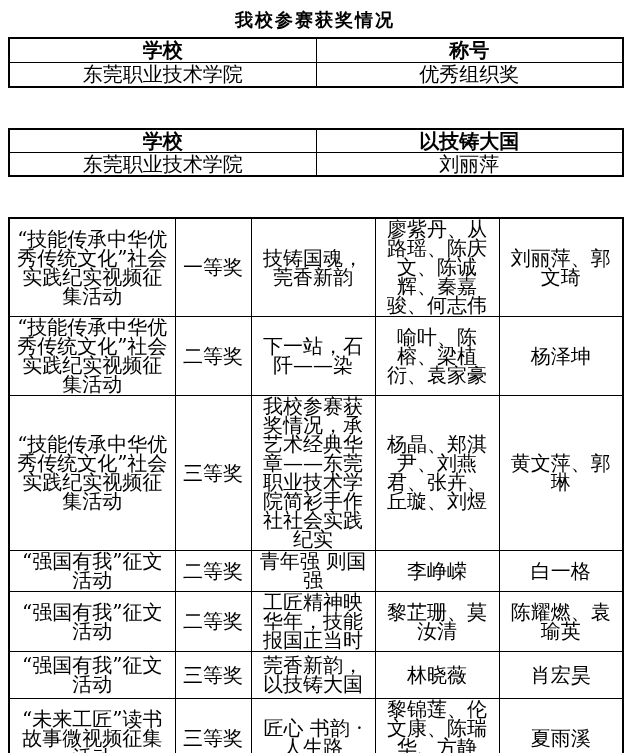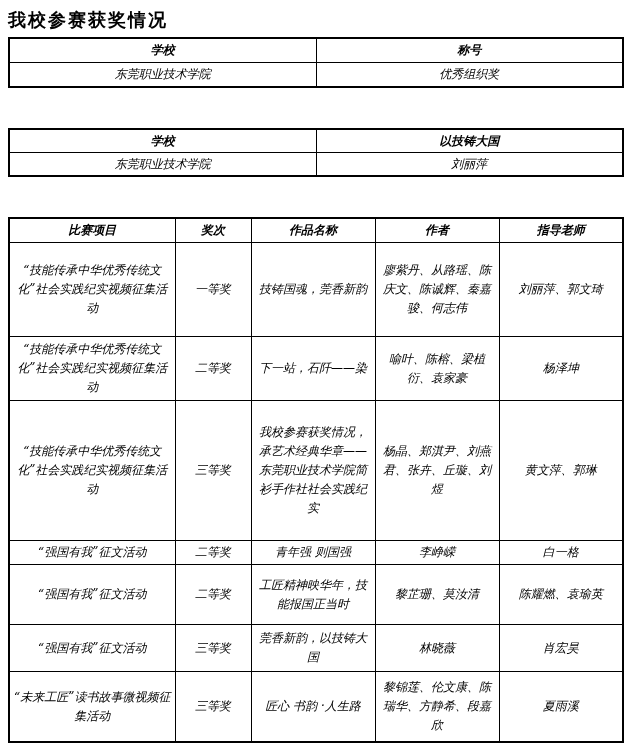--- a/index.html
+++ b/index.html
@@ -11,41 +11,40 @@
     font-family:"DejaVu Serif","Liberation Serif",serif;
     color:#000000;
   }
   .page{
     padding:6px 8px 0 8px;
     box-sizing:border-box;
   }
   .doc-title{
     font-size:18px;
     font-weight:bold;
-    text-align:left;
+    text-align:center;
     margin:2px 0 5px 0;
     letter-spacing:2px;
     line-height:24px;
   }
   table{
     border-collapse:collapse;
     width:614px;
     table-layout:fixed;
     border:2px solid #000000;
   }
   th,td{
     border:1px solid #000000;
-    font-size:12px;
+    font-size:20px;
     text-align:center;
     vertical-align:middle;
     padding:1px 3px;
     line-height:19px;
     word-break:break-all;
     overflow:hidden;
-    font-style:italic;
   }
   th{font-weight:bold;}
   .tbl-award{margin-bottom:40px;}
   .tbl-teacher{margin-bottom:40px;}
   .tbl-award th,.tbl-award td{height:21px;}
   .tbl-teacher th,.tbl-teacher td{height:20px;}
   .tbl-results th{height:21px;}
   .row-h95 td{height:91px;}
   .row-h65 td{height:61px;}
   .row-h141 td{height:137px;}
@@ -99,27 +98,20 @@
 
   <table class="tbl-results">
     <colgroup>
       <col style="width:166px">
         <col style="width:76px">
         <col style="width:124px">
         <col style="width:124px">
         <col style="width:124px">
     </colgroup>
     <tbody>
-        <tr>
-      <th>比赛项目</th>
-      <th>奖次</th>
-      <th>作品名称</th>
-      <th>作者</th>
-      <th>指导老师</th>
-    </tr>
 
     <tr class="row-h95">
       <td class="proj">“技能传承中华优秀传统文化”社会实践纪实视频征集活动</td>
       <td>一等奖</td>
       <td>技铸国魂，莞香新韵</td>
       <td>廖紫丹、从路瑶、陈庆文、陈诚辉、秦嘉骏、何志伟</td>
       <td>刘丽萍、郭文琦</td>
     </tr>
 
     <tr class="row-h65">

